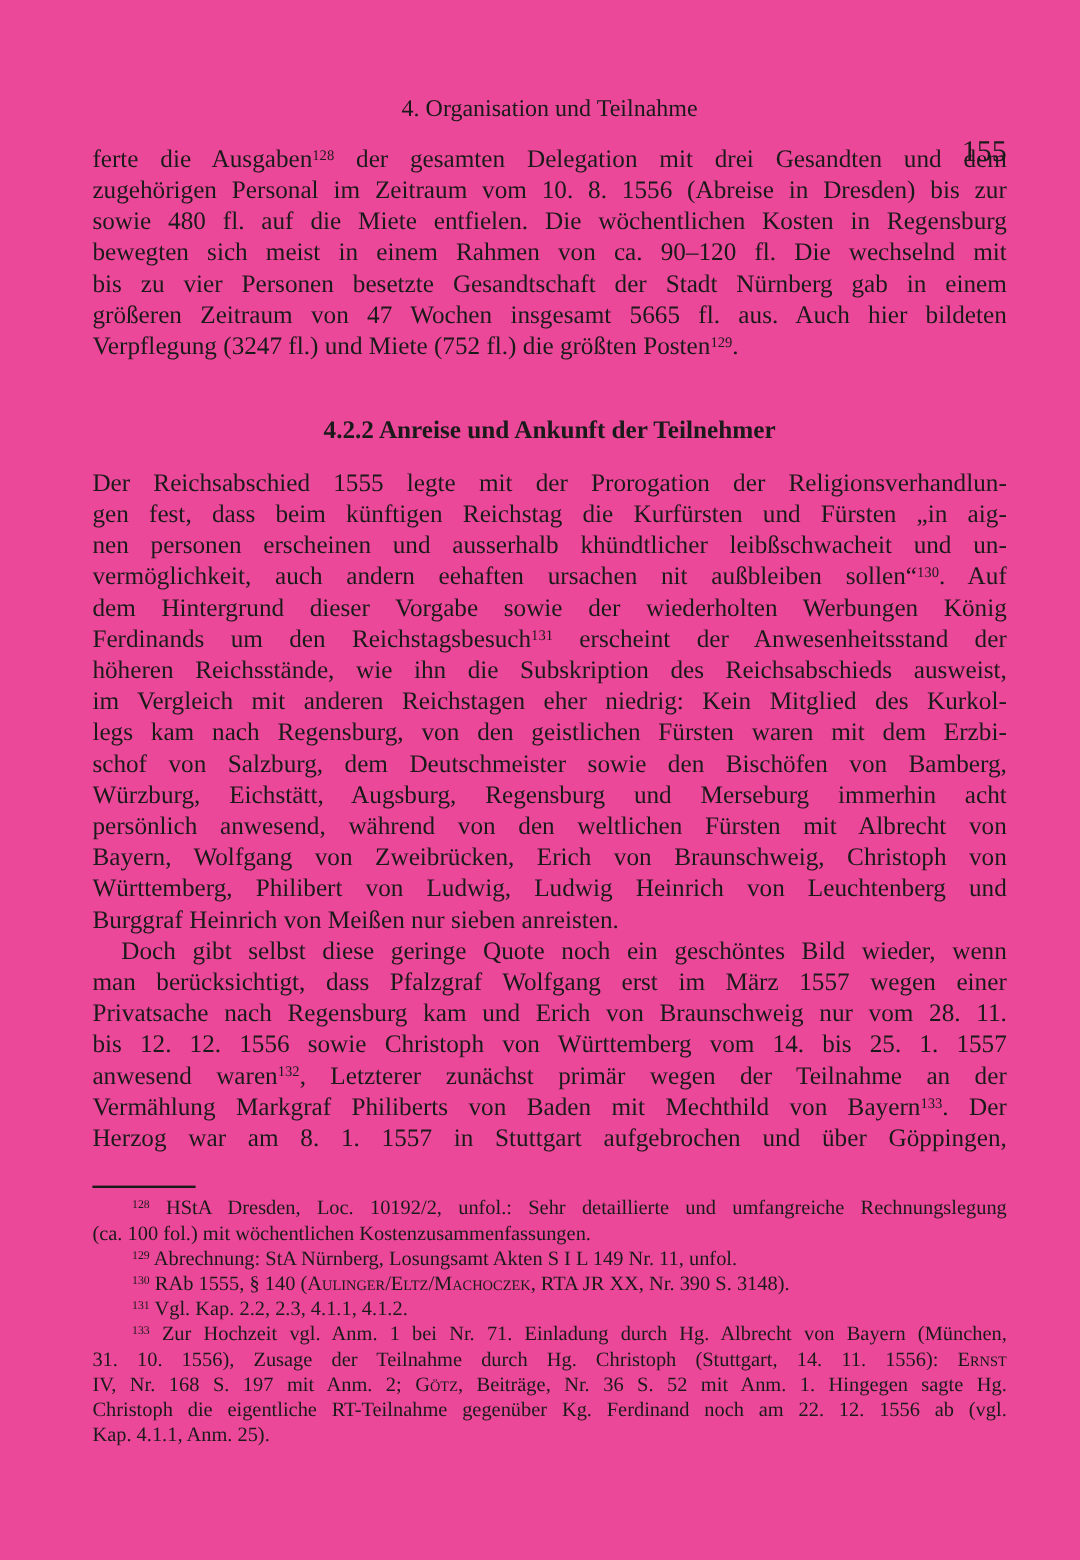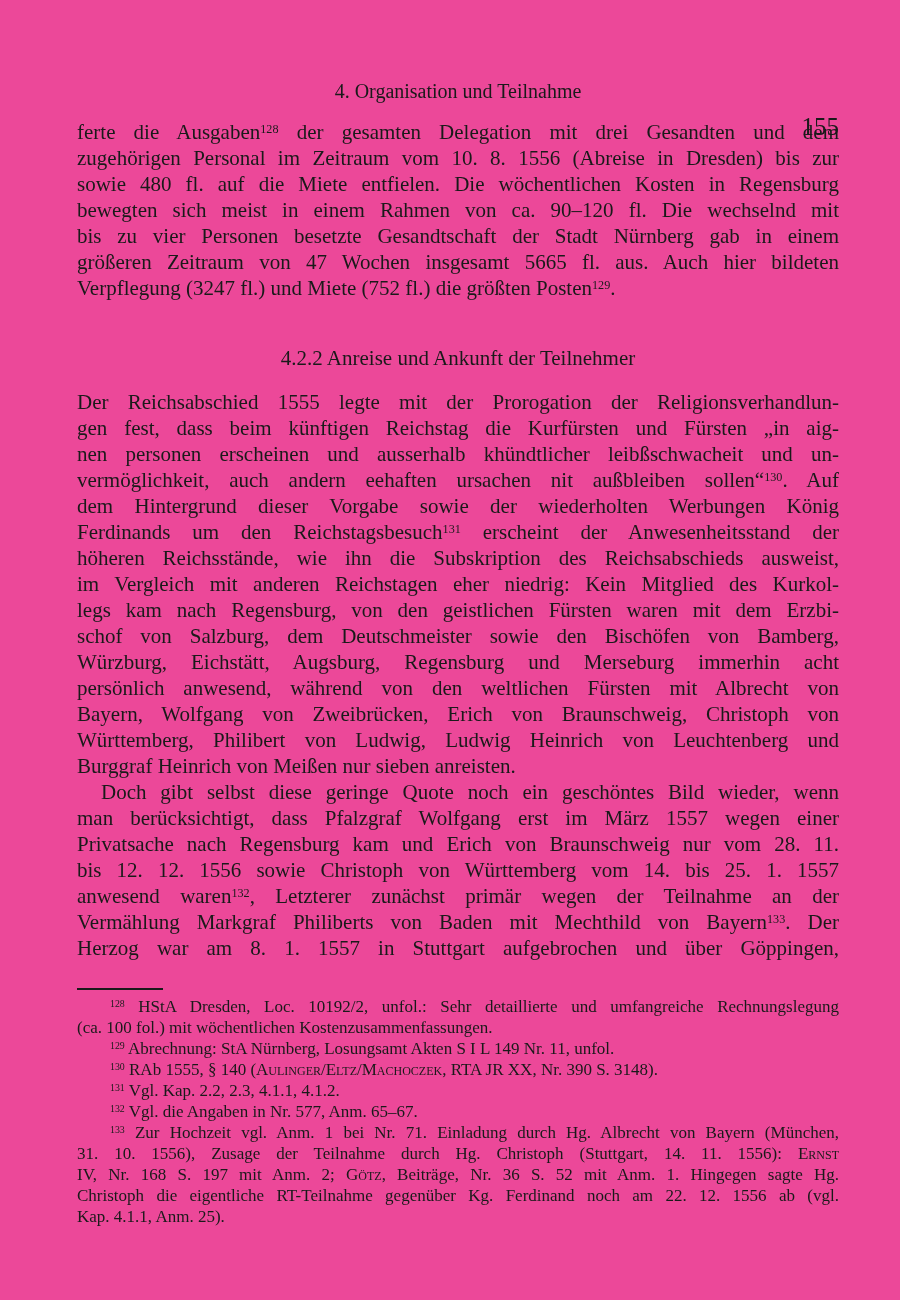--- a/index.html
+++ b/index.html
@@ -40,21 +40,21 @@
   }
   .just { text-align:justify; text-align-last:justify; }
   .ind  { text-indent:24px; }
   sup {
     font-size:0.58em; line-height:0;
     vertical-align:baseline; position:relative; top:-0.52em;
   }
   .sc { font-variant:small-caps; }
   .heading {
     margin:44px 0 18px 0;
-    font-size:21px; font-weight:normal;
+    font-size:21px; font-weight:bold;
     text-align:center;
     height:26px; line-height:26px;
   }
   
   .fnrule {
     margin-top:27px; margin-bottom:6px;
     width:86px; height:0;
     border-top:2px solid #1a1a1a;
   }
   .fn { font-size:17px; }
@@ -121,23 +121,20 @@
     <div class="fn">
         <div class="line ind"><sup>129</sup><span> Abrechnung: StA Nürnberg, Losungsamt Akten S I L 149 Nr. 11, unfol.</span></div>
       </div>
     <div class="fn">
         <div class="line ind"><sup>130</sup><span> RAb 1555, § 140 (</span><span class="sc">Aulinger</span><span>/</span><span class="sc">Eltz</span><span>/</span><span class="sc">Machoczek</span><span>, RTA JR XX, Nr. 390 S. 3148).</span></div>
       </div>
     <div class="fn">
         <div class="line ind"><sup>131</sup><span> Vgl. Kap. 2.2, 2.3, 4.1.1, 4.1.2.</span></div>
       </div>
     <div class="fn">
-        <div class="line ind"><sup>132</sup><span> Vgl. die Angaben in Nr. 577, Anm. 65–67.</span></div>
-      </div>
-    <div class="fn">
         <div class="line just ind"><sup>133</sup><span> Zur Hochzeit vgl. Anm. 1 bei Nr. 71. Einladung durch Hg. Albrecht von Bayern (München,</span></div>
         <div class="line just"><span>31. 10. 1556), Zusage der Teilnahme durch Hg. Christoph (Stuttgart, 14. 11. 1556): </span><span class="sc">Ernst</span></div>
         <div class="line just"><span>IV, Nr. 168 S. 197 mit Anm. 2; </span><span class="sc">Götz</span><span>, Beiträge, Nr. 36 S. 52 mit Anm. 1. Hingegen sagte Hg.</span></div>
         <div class="line just"><span>Christoph die eigentliche RT-Teilnahme gegenüber Kg. Ferdinand noch am 22. 12. 1556 ab (vgl.</span></div>
         <div class="line"><span>Kap. 4.1.1, Anm. 25).</span></div>
       </div>
 
   </main>
 </div>
 

